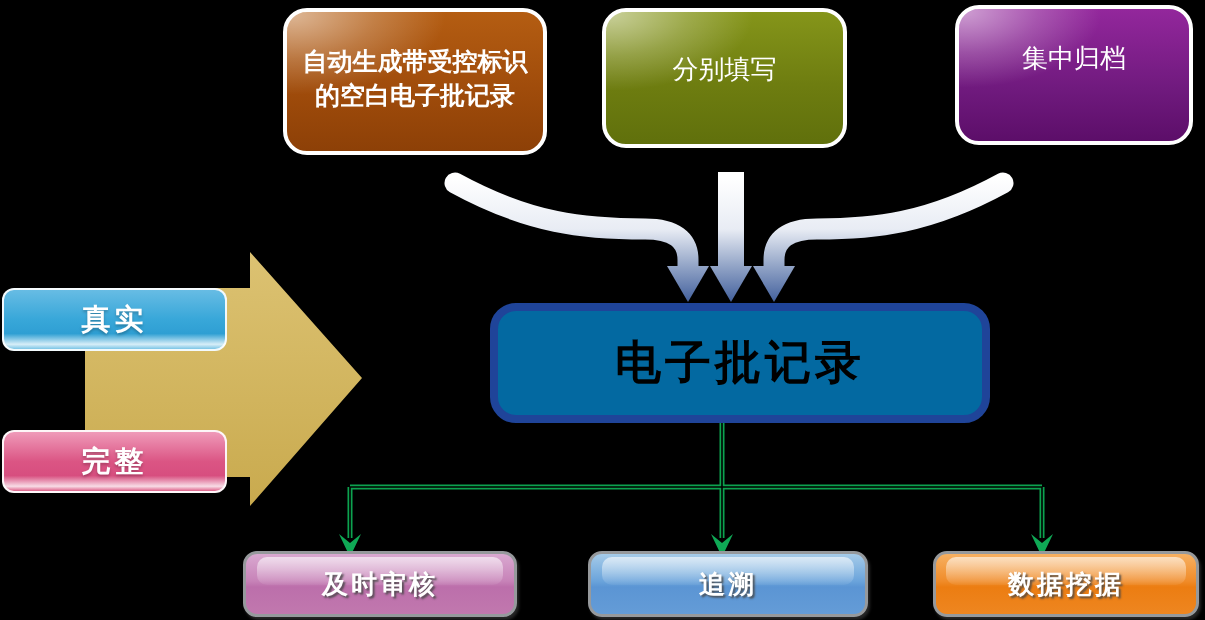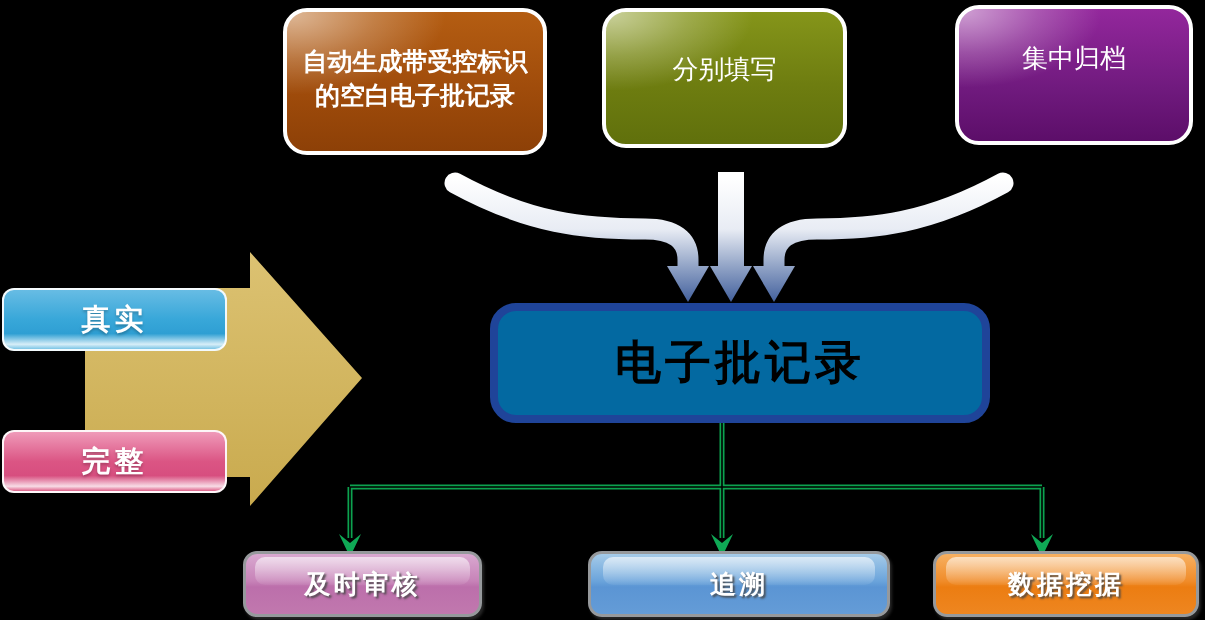--- a/index.html
+++ b/index.html
@@ -58,22 +58,22 @@
     color:#fff; font-size:26px; font-weight:bold; letter-spacing:3px;
     text-shadow:2px 2px 2px rgba(70,70,70,.85);
     box-shadow:2px 3px 3px rgba(70,70,70,.55);
   }
   .bottom-box .gloss {
     position:absolute; left:4%; right:4%; top:3px; height:46%;
     border-radius:10px; pointer-events:none;
     background:linear-gradient(180deg,rgba(255,255,255,.62),rgba(255,255,255,.05));
   }
   .bb-label { position:relative; z-index:1; }
-  .box-mauve { left:243px; width:239px; background:linear-gradient(180deg,#d9a8d0 0%,#c783b8 45%,#bc6fab 55%,#c178ae 100%); }
-  .box-blue  { left:588px; width:302px; background:linear-gradient(180deg,#a5cbe9 0%,#6ba4db 45%,#5b95d4 55%,#649cd7 100%); }
+  .box-mauve { left:243px; width:274px; background:linear-gradient(180deg,#d9a8d0 0%,#c783b8 45%,#bc6fab 55%,#c178ae 100%); }
+  .box-blue  { left:588px; width:280px; background:linear-gradient(180deg,#a5cbe9 0%,#6ba4db 45%,#5b95d4 55%,#649cd7 100%); }
   .box-org2  { left:933px; width:266px; background:linear-gradient(180deg,#f7b061 0%,#f08c2a 45%,#ec7d12 55%,#ee8620 100%); }
 </style>
 </head>
 <body>
 
 <div class="canvas">
 
   <svg class="layer" viewBox="0 0 1205 620">
     <defs>
       <linearGradient id="ribbonGrad" gradientUnits="userSpaceOnUse" x1="0" y1="178" x2="0" y2="300">

